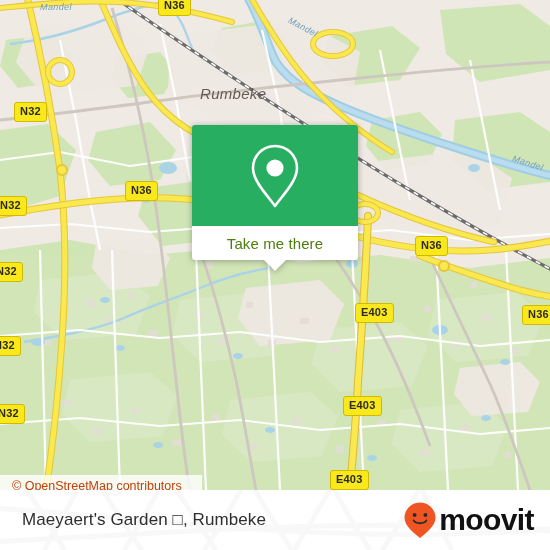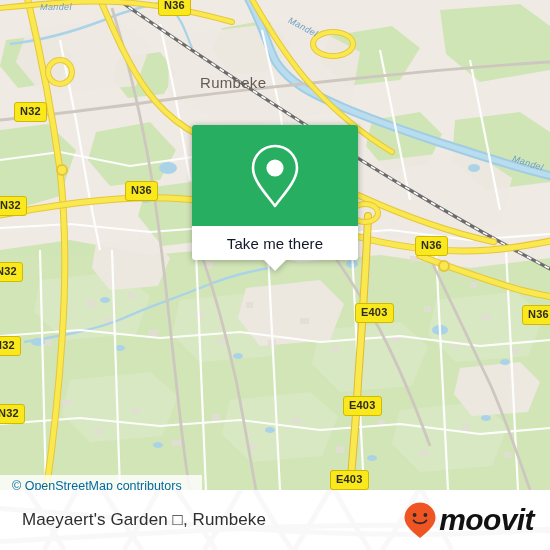--- a/index.html
+++ b/index.html
@@ -46,21 +46,21 @@
     white-space: nowrap;
     letter-spacing: .2px;
   }
 
   
   #attribution {
     position: absolute; left: 0; bottom: 0;
     background: rgba(255,255,255,0.80);
     padding: 4px 20px 5px 12px;
     font-size: 12.5px;
-    color: #0369a1;
+    color: #c2410c;
     font-family: "Liberation Sans", sans-serif;
     white-space: nowrap;
     text-decoration: underline;
   }
 
   
   #popup {
     position: absolute;
     left: 192px; top: 125px;
     width: 166px;
@@ -73,21 +73,21 @@
     display: flex; align-items: center; justify-content: center;
   }
   #popup-body {
     height: 34px;
     background: #ffffff;
     border-radius: 0 0 3px 3px;
     display: flex; align-items: center; justify-content: center;
   }
   #popup-label {
     font-size: 15px;
-    color: #0f172a;
+    color: #4d7c0f;
     letter-spacing: .1px;
     font-family: "Liberation Sans", sans-serif;
   }
   #popup-tail {
     position: absolute;
     left: 50%; top: 135px;
     width: 0; height: 0;
     transform: translateX(-50%);
     border-left: 11px solid transparent;
     border-right: 11px solid transparent;
@@ -106,21 +106,21 @@
   }
   #bottom-title {
     position: absolute; left: 22px; top: 50%; transform: translateY(-50%);
     font-size: 17px; color: #2f2f2f;
     font-family: "Liberation Sans", sans-serif;
     white-space: nowrap;
     letter-spacing: .1px;
   }
   #brand {
     position: absolute; right: 16px; top: 50%; transform: translateY(-50%);
-    display: flex; align-items: center; gap: 2px; font-style: italic;
+    display: flex; align-items: center; gap: 2px;
   }
   #brand-word {
     font-size: 30px; font-weight: bold; color: #111111;
     letter-spacing: -0.6px;
     font-family: "Liberation Sans", sans-serif;
     line-height: 1;
   }
 </style>
 </head>
 <body>
@@ -308,21 +308,21 @@
         <ellipse cx="365" cy="213" rx="13" ry="9" stroke="#f9e94e" stroke-width="4" fill="none"></ellipse>
         <circle cx="444" cy="266" r="5" fill="#f9e94e" stroke="#e7c53a" stroke-width="2"></circle>
         <circle cx="62" cy="170" r="5" fill="#f9e94e" stroke="#e7c53a" stroke-width="2"></circle>
       </g>
     </svg>
 
     <div>
         <div class="place-label place-water" style="left: 40px; top: 2px;">Mandel</div>
         <div class="place-label place-water" style="left: 287px; top: 22px; transform: rotate(28deg);">Mandel</div>
         <div class="place-label place-water" style="left: 512px; top: 158px; transform: rotate(18deg);">Mandel</div>
-        <div class="place-label place-city" style="left: 200px; top: 74px;">Rumbeke</div>
+        <div class="place-label place-city" style="left: 200px; top: 85px; font-style: italic;">Rumbeke</div>
       </div>
 
     <div>
         <div class="shield" style="left: 158px; top: -4px;">N36</div>
         <div class="shield" style="left: 14px; top: 102px;">N32</div>
         <div class="shield" style="left: 125px; top: 181px;">N36</div>
         <div class="shield" style="left: -6px; top: 196px;">N32</div>
         <div class="shield" style="left: -10px; top: 262px;">N32</div>
         <div class="shield" style="left: -12px; top: 336px;">N32</div>
         <div class="shield" style="left: -8px; top: 404px;">N32</div>

